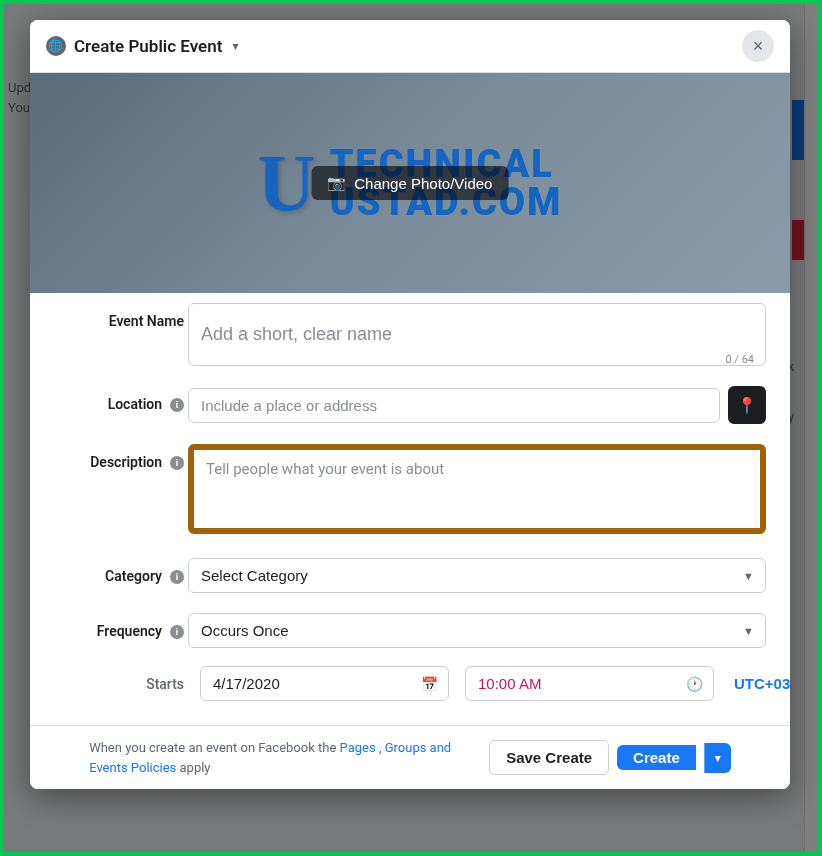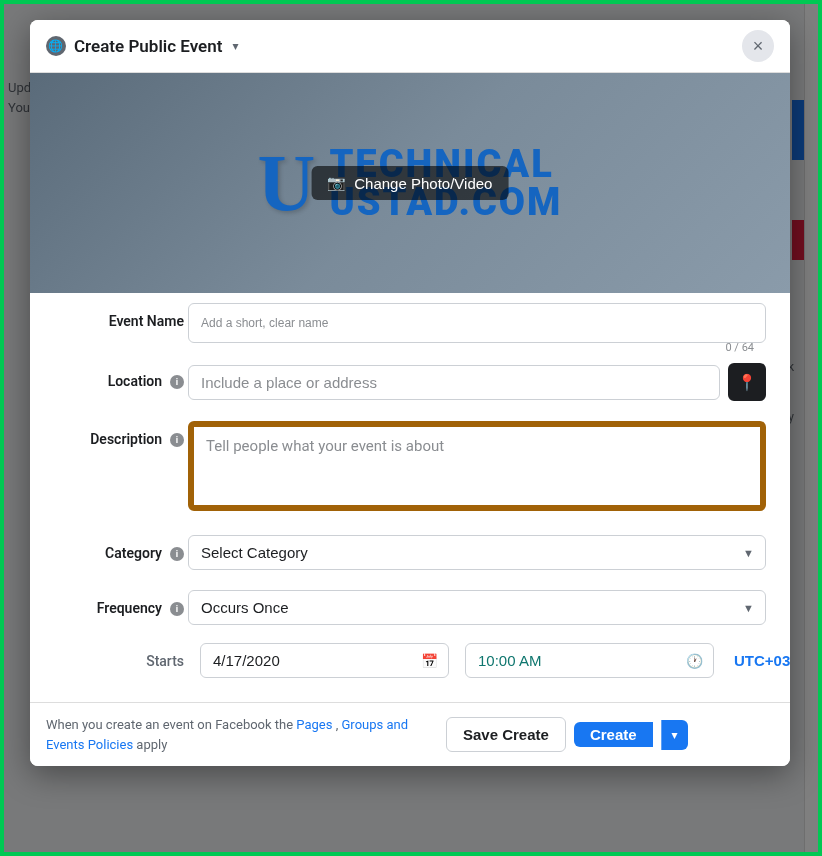--- a/index.html
+++ b/index.html
@@ -250,24 +250,24 @@
       vertical-align: middle;
       cursor: pointer;
     }
 
     .form-input-cell {
       flex: 1;
     }
 
     .text-input {
       width: 100%;
-      padding: 12px 12px;
+      padding: 20px 12px;
       border: 1px solid #ccd0d5;
       border-radius: 6px;
-      font-size: 12px;
+      font-size: 18px;
       color: #1c1e21;
       background: #fff;
       outline: none;
     }
 
     .text-input::placeholder { color: #8a8d91; }
 
     .event-name-row {
       position: relative;
     }
@@ -411,21 +411,21 @@
       position: relative;
       display: inline-flex;
       align-items: center;
     }
 
     .time-input {
       padding: 8px 36px 8px 12px;
       border: 1px solid #ccd0d5;
       border-radius: 6px;
       font-size: 15px;
-      color: #0f766e;
+      color: #be185d;
       background: #fff;
       outline: none;
       min-width: 130px;
       cursor: pointer;
     }
 
     .clock-icon {
       position: absolute;
       right: 10px;
       font-size: 14px;
@@ -442,21 +442,21 @@
       cursor: pointer;
       padding: 8px 4px;
     }
 
     
     .modal-footer {
       border-top: 1px solid #ddd;
       padding: 12px 16px;
       display: flex;
       align-items: center;
-      justify-content: flex-start;
+      justify-content: center;
       background: #fff;
     }
 
     .footer-text {
       font-size: 13px;
       color: #606770;
       max-width: 400px;
       line-height: 1.5;
     }
 

